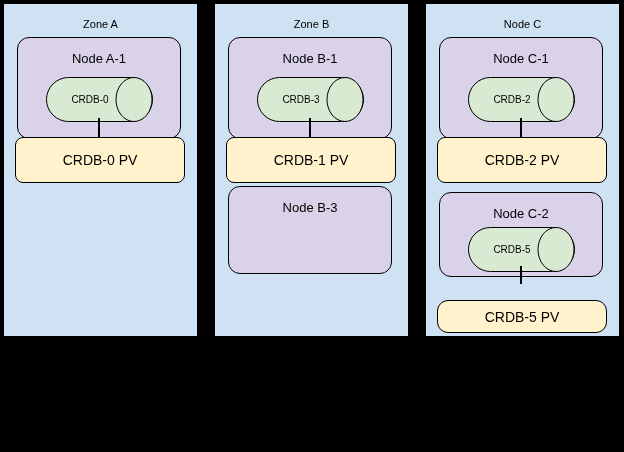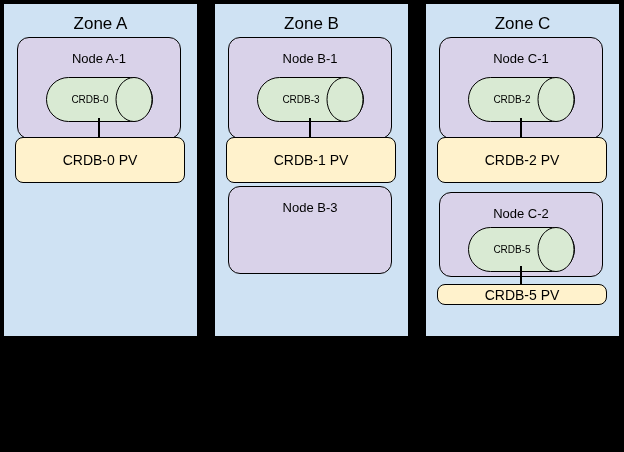--- a/index.html
+++ b/index.html
@@ -19,21 +19,21 @@
     background: var(--zone-fill, #cfe2f3);
     border: 2px solid var(--outline, #000);
     box-sizing: border-box;
   }
   #zone-a { left: 2px; }
   #zone-b { left: 213px; }
   #zone-c { left: 424px; }
 
   .znlabel {
     position: absolute; top: 12px; left: 0; right: 0;
-    text-align: center; font-size: 17px; line-height: 16px;
+    text-align: center; font-size: 11px; line-height: 16px;
   }
   .node {
     position: absolute; left: 13px; width: 164px;
     background: var(--node-fill, #d9d2e9);
     border: 1px solid var(--outline, #000);
     border-radius: 12px;
     box-sizing: border-box;
   }
   .node.primary { top: 33px; height: 102px; }
   #node-b2 { top: 182px; height: 88px; }
@@ -65,21 +65,21 @@
   .pv {
     position: absolute; left: 11px; width: 170px;
     background: var(--pv-fill, #fff2cc);
     border: 1px solid var(--outline, #000);
     border-radius: 8px;
     box-sizing: border-box;
     display: flex; align-items: center; justify-content: center;
     font-size: 14px;
   }
   .pv.p1 { top: 133px; height: 46px; }
-  .pv.p2 { top: 280px; height: 21px; }
+  .pv.p2 { top: 296px; height: 33px; border-radius: 11px; }
 </style>
 </head>
 <body style="background: rgb(0, 0, 0);">
 
 <div class="zone" id="zone-a">
   <div class="znlabel">Zone A</div>
   <div class="node primary">
     <div class="nlabel">Node A-1</div>
     <div class="cyl">
       <svg width="107" height="45" viewBox="0 0 107 45">
@@ -110,21 +110,21 @@
   <div class="connector c1"></div>
   <div class="pv p1">
     <span>CRDB-1 PV</span>
   </div>
   <div class="node" id="node-b2">
     <div class="nlabel">Node B-3</div>
   </div>
 </div>
 
 <div class="zone" id="zone-c">
-  <div class="znlabel">Zone C</div>
+  <div class="znlabel">Node C</div>
   <div class="node primary">
     <div class="nlabel">Node C-1</div>
     <div class="cyl">
       <svg width="107" height="45" viewBox="0 0 107 45">
         <rect x="0.5" y="0.5" width="106" height="44" rx="22" ry="22"></rect>
         <ellipse cx="88" cy="22.5" rx="18" ry="22"></ellipse>
       </svg>
       <span class="cyl-label">CRDB-2</span>
     </div>
   </div>

